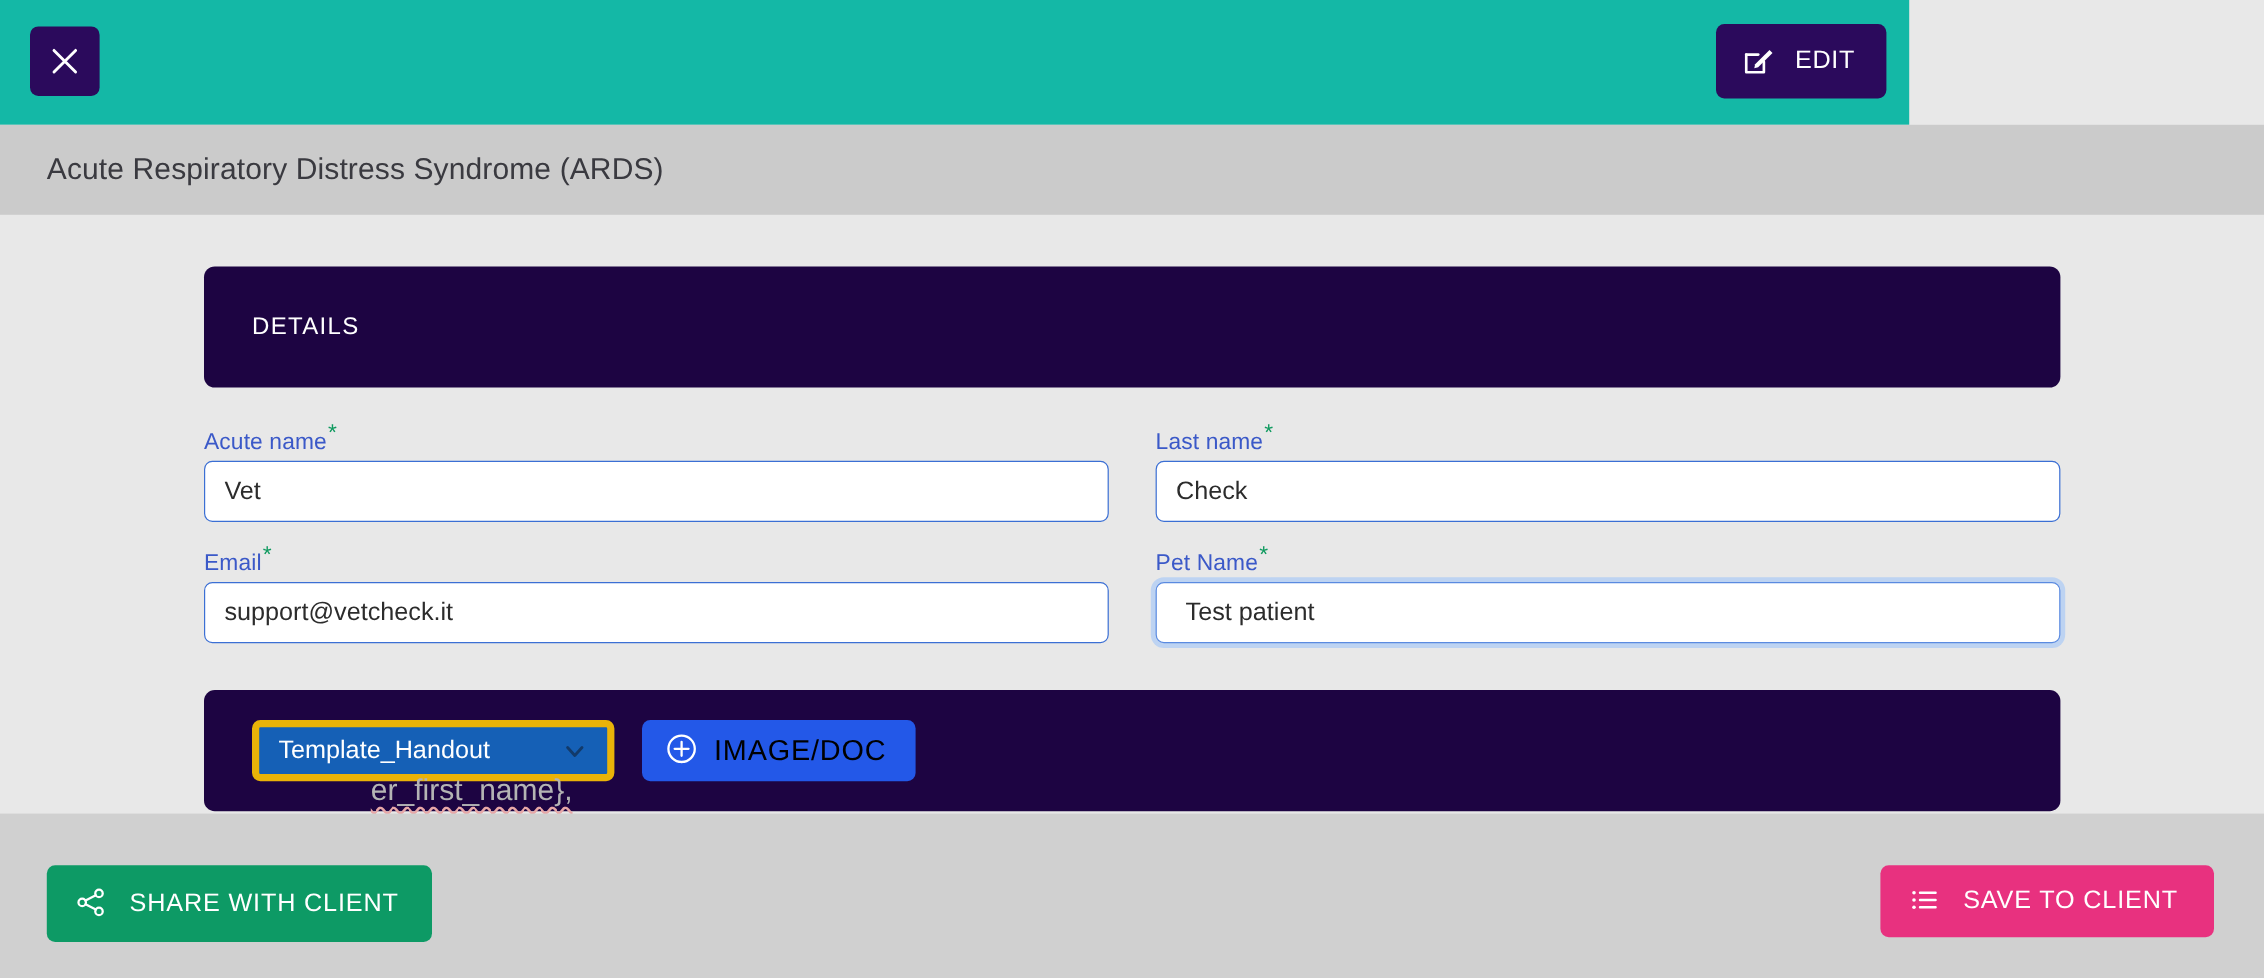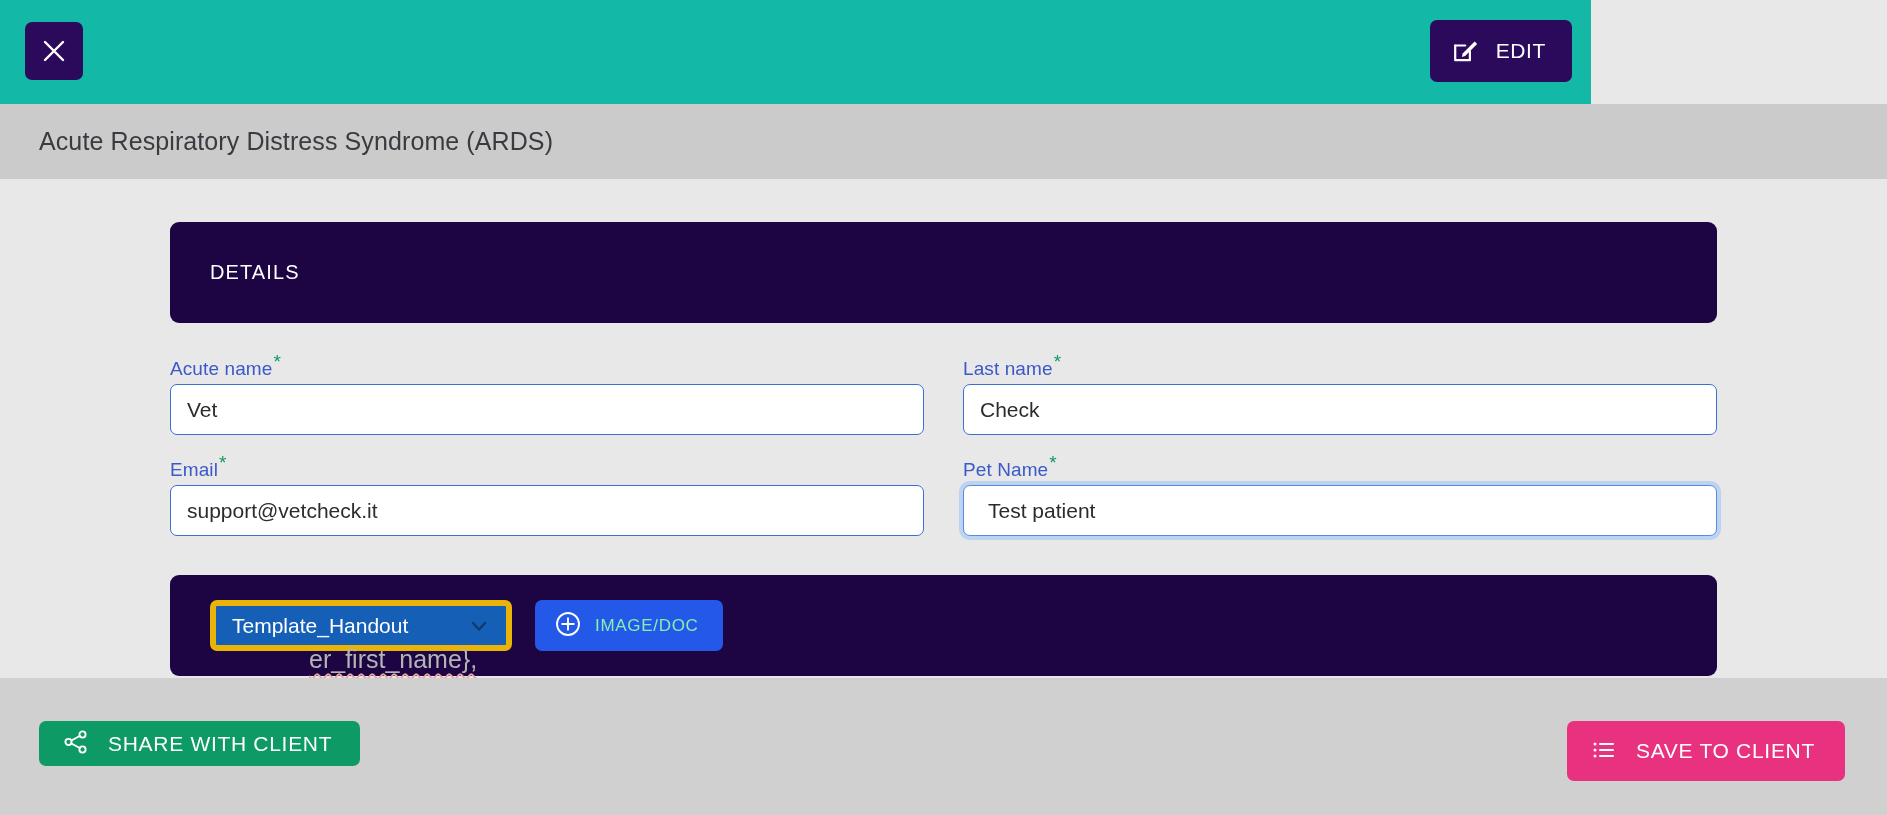--- a/index.html
+++ b/index.html
@@ -190,22 +190,22 @@
     padding: 0 24px 0 20px;
     background: #2358e8;
     border: none;
     border-radius: 7px;
     display: flex;
     align-items: center;
     gap: 14px;
     cursor: pointer;
   }
   .imagedoc-button .label {
-    color: #86efac;
-    font-size: 17px;
+    color: #000000;
+    font-size: 24px;
     letter-spacing: 0.7px;
   }
 
   
   .ghost-text {
     position: absolute;
     left: 139px;
     top: 452px;
     font-size: 25px;
     color: #b4b4b4;
@@ -222,21 +222,21 @@
   .footer {
     position: absolute;
     left: 0; top: 678px;
     width: 1887px;
     height: 137px;
     background: #d0d0d0;
   }
   .share-button {
     position: absolute;
     left: 39px; top: 43px;
-    height: 45px;
+    height: 64px;
     padding: 0 28px 0 24px;
     background: #0d9a65;
     border: none;
     border-radius: 7px;
     display: flex;
     align-items: center;
     gap: 19px;
     cursor: pointer;
   }
   .share-button .label {

